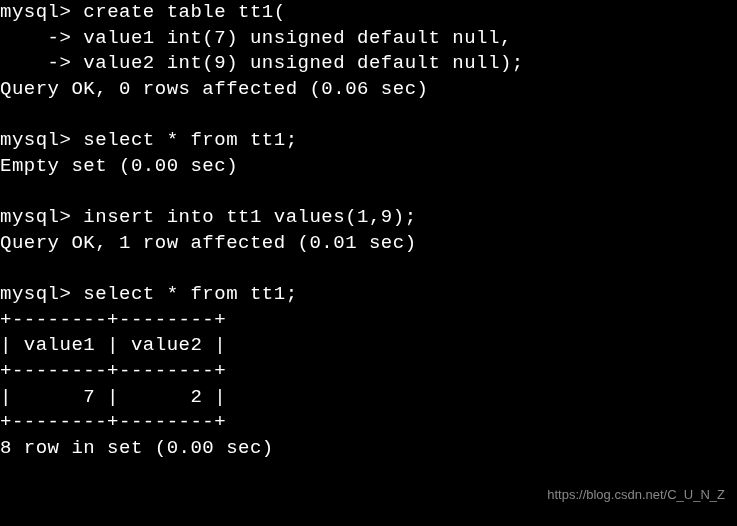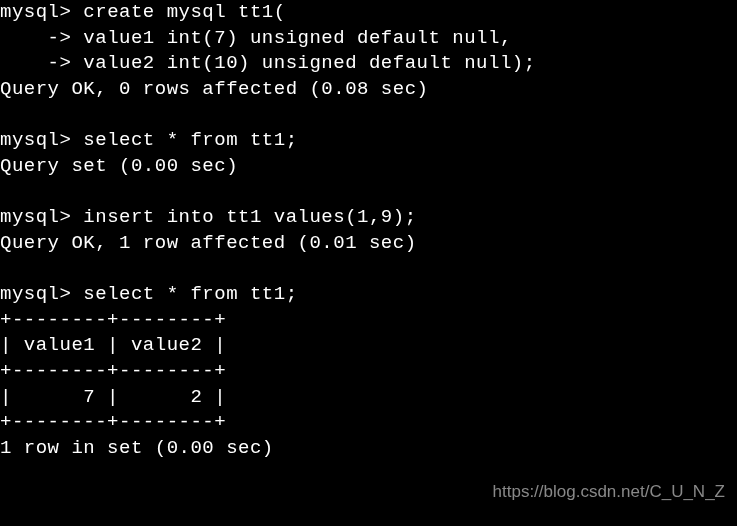--- a/index.html
+++ b/index.html
@@ -16,42 +16,42 @@
       letter-spacing: 0.5px;
     }
     .terminal {
       white-space: pre;
       position: relative;
     }
     .watermark {
       position: absolute;
       right: 12px;
       bottom: 22px;
-      font-size: 17px;
+      font-size: 13px;
       color: #888888;
       font-family: Arial, sans-serif;
       letter-spacing: 0;
     }
   </style>
 </head>
 <body>
 
-<div class="terminal"><span>mysql&gt;</span><span> create mysql tt1(</span>
+<div class="terminal"><span>mysql&gt;</span><span> create table tt1(</span>
 <span>    -&gt;</span><span> value1 int(7) unsigned default null,</span>
-<span>    -&gt;</span><span> value2 int(10) unsigned default null);</span>
-<span>Query OK, 0 rows affected (0.08 sec)</span>
+<span>    -&gt;</span><span> value2 int(9) unsigned default null);</span>
+<span>Query OK, 0 rows affected (0.06 sec)</span>
 
 <span>mysql&gt;</span><span> select * from tt1;</span>
-<span>Query set (0.00 sec)</span>
+<span>Empty set (0.00 sec)</span>
 
 <span>mysql&gt;</span><span> insert into tt1 values(1,9);</span>
 <span>Query OK, 1 row affected (0.01 sec)</span>
 
 <span>mysql&gt;</span><span> select * from tt1;</span>
 <span>+--------+--------+</span>
 <span>| value1 | value2 |</span>
 <span>+--------+--------+</span>
 <span>|      7 |      2 |</span>
 <span>+--------+--------+</span>
-<span>1 row in set (0.00 sec)</span>
+<span>8 row in set (0.00 sec)</span>
 </div>
 
 <div class="watermark">https://blog.csdn.net/C_U_N_Z</div>
 
 </body></html>

